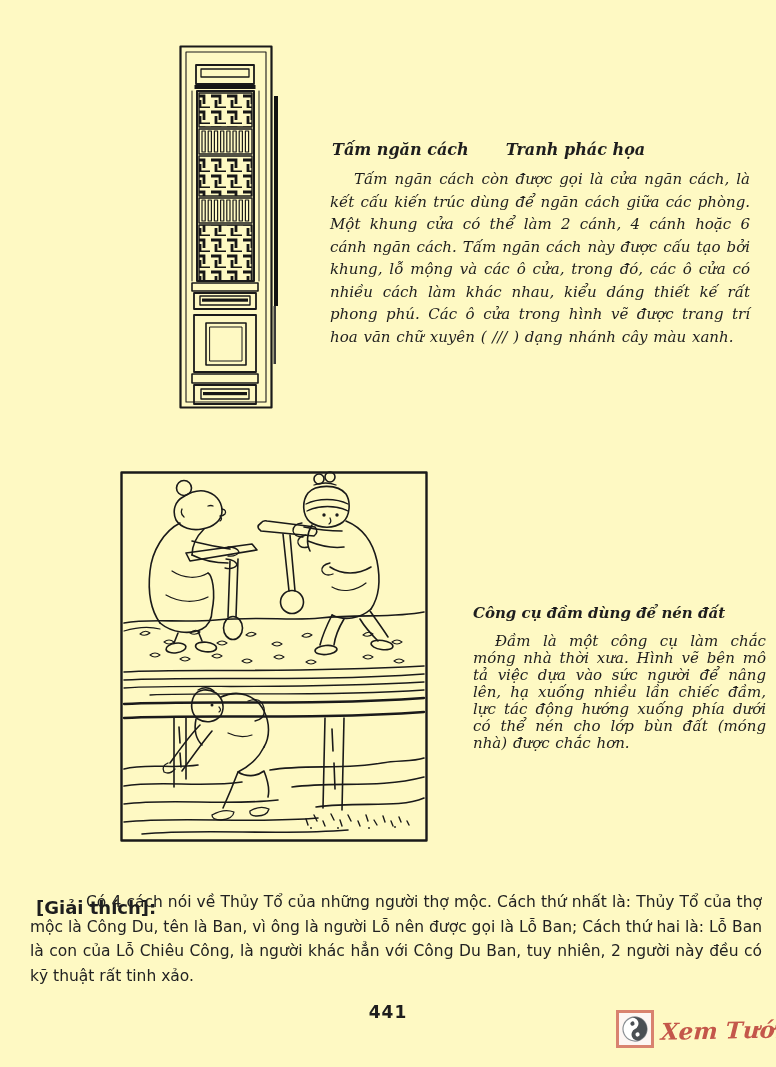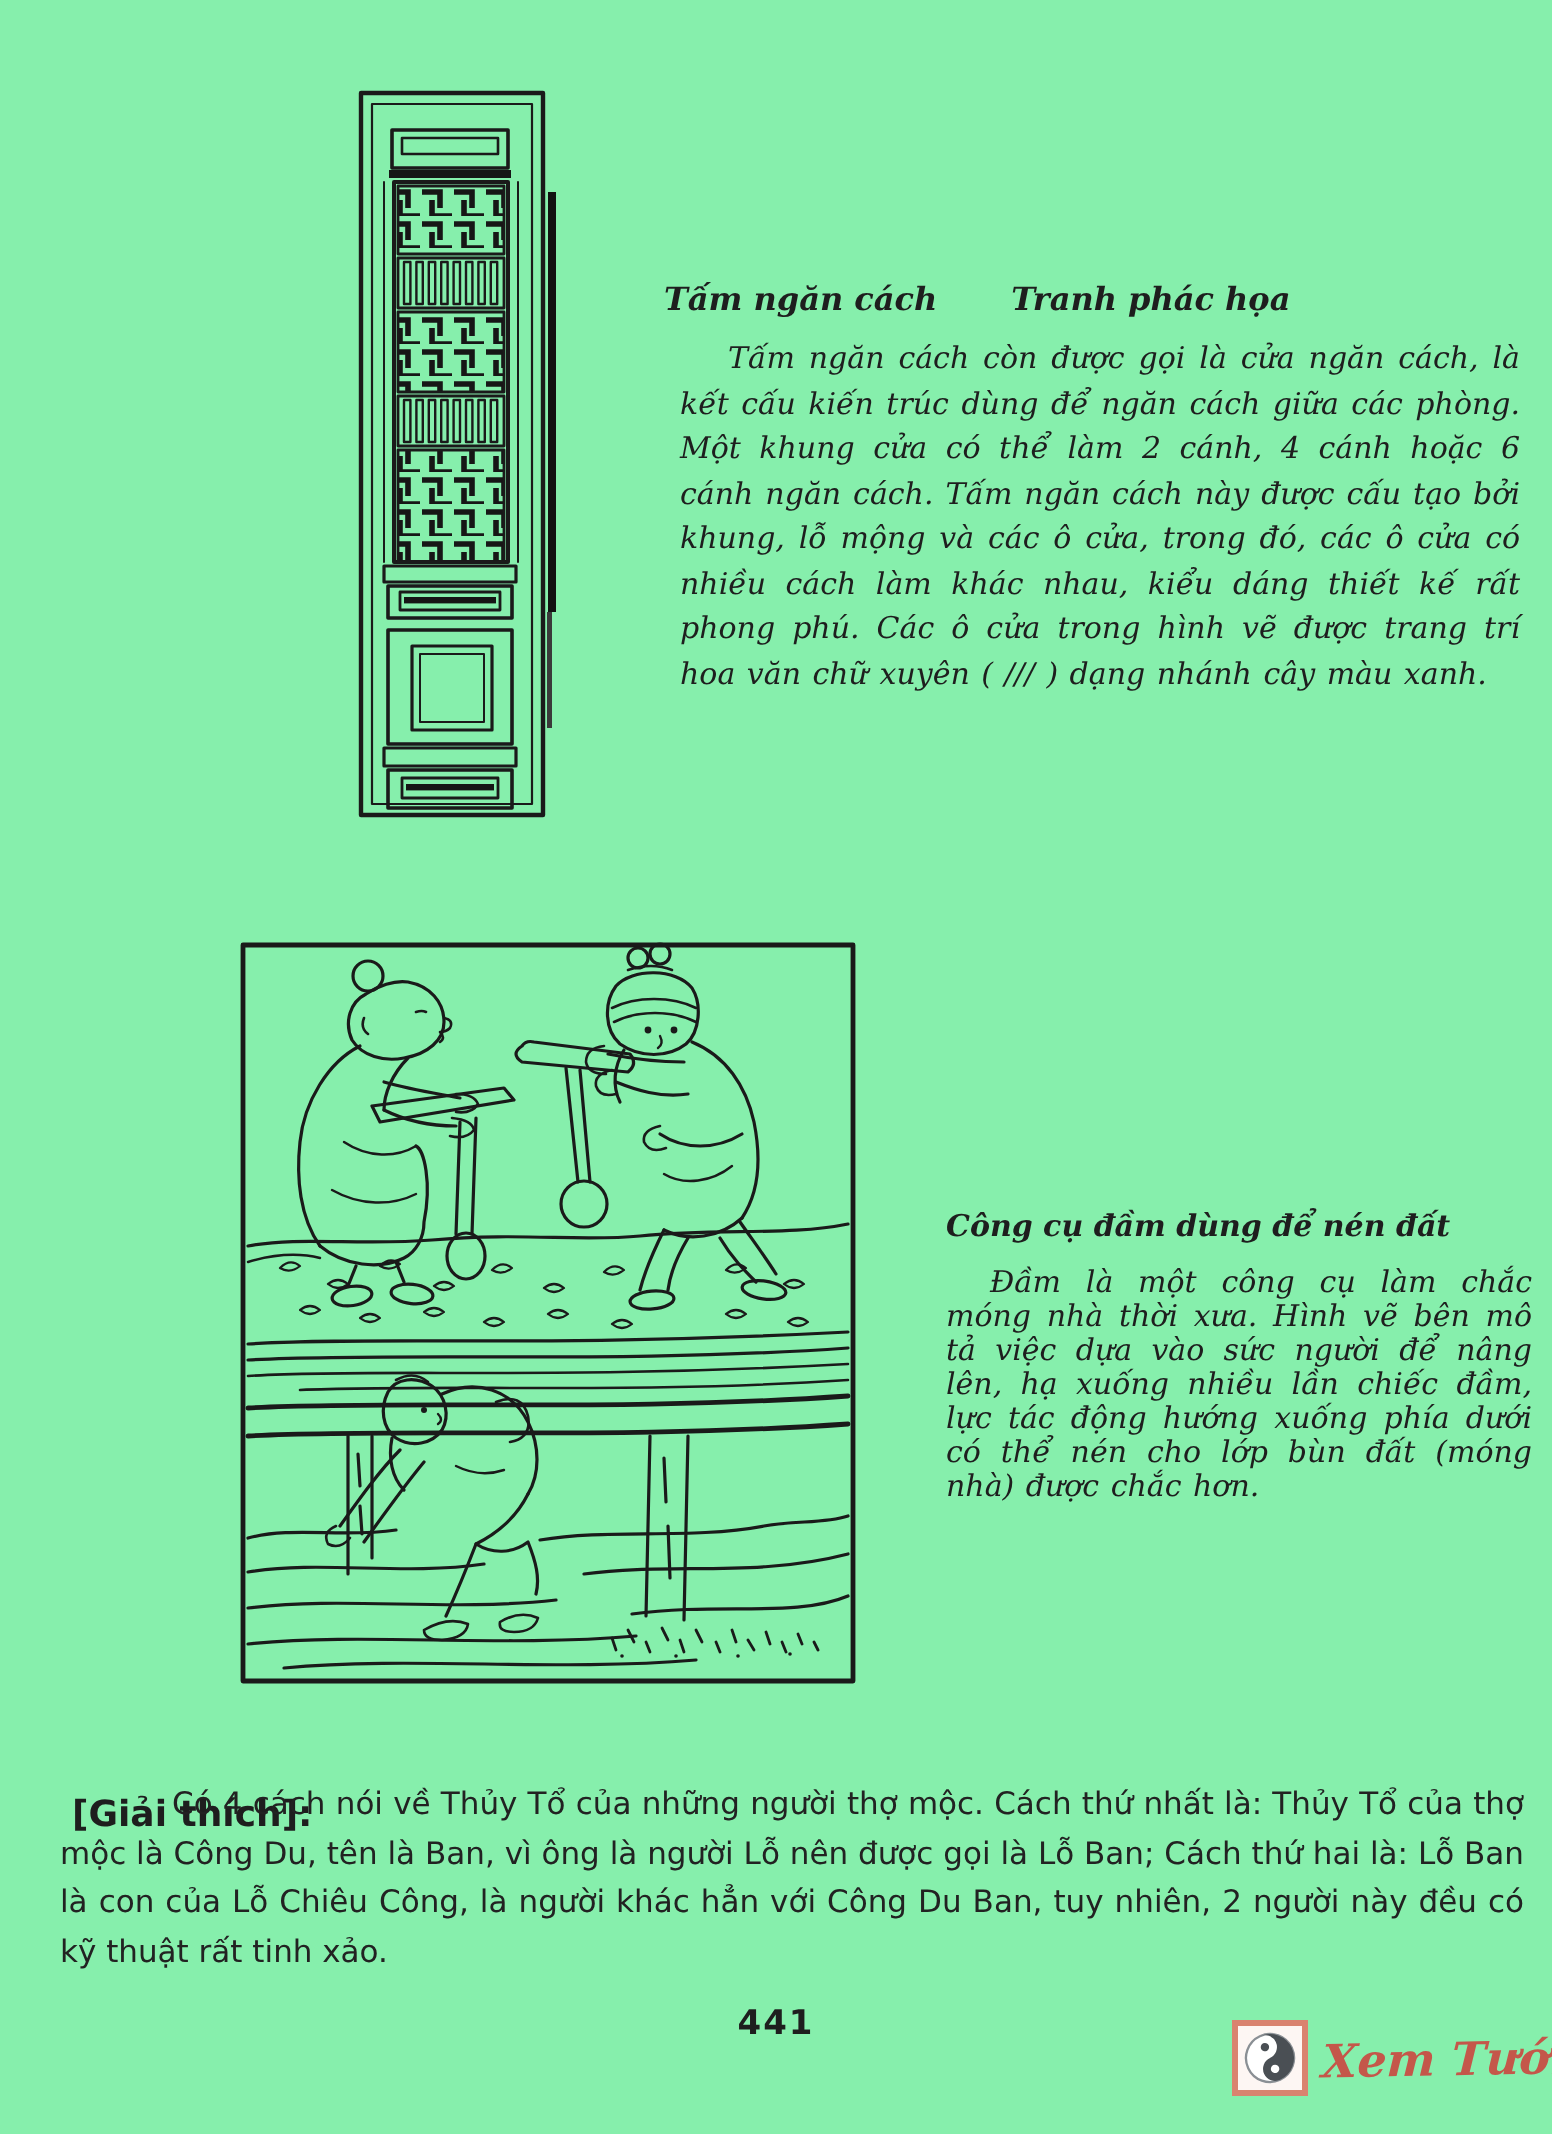--- a/index.html
+++ b/index.html
@@ -1,28 +1,28 @@
 <!DOCTYPE html>
 <html><head>
 <meta charset="utf-8">
 <style>
   * { margin:0; padding:0; box-sizing:border-box; }
   html,body { background:#fff; }
   .page {
-    position:relative; width:776px; height:1067px; background:#86efac;
+    position:relative; width:776px; height:1067px; background:#fef9c3;
     font-family:"DejaVu Serif", serif; color:#1e1e1e; overflow:hidden;
   }
   .abs { position:absolute; }
   .ill { stroke:#1a1a1a; fill:none; stroke-linecap:round; stroke-linejoin:round; }
 
   .sec1-title { left:332px; top:140px; width:430px; font-size:16px; font-weight:bold; font-style:italic; white-space:nowrap; }
   .sec1-title .gap { display:inline-block; width:37px; }
   .sec1-body {
     left:330px; top:168px; width:420px; font-size:15px; font-style:italic; font-weight:500;
-    line-height:22.5px; text-align:justify; text-indent:24px; word-spacing:1px;margin-left:10px;
+    line-height:22.5px; text-align:justify; text-indent:24px; word-spacing:1px;
   }
   .sec2-title { left:473px; top:604px; width:300px; font-size:15px; font-weight:bold; font-style:italic; white-space:nowrap; }
   .sec2-body {
     left:473px; top:633px; width:293px; font-size:15px; font-style:italic; font-weight:500;
     line-height:17px; text-align:justify; text-indent:22px; word-spacing:1px;
   }
   .expl-label { left:36px; top:861px; font-size:18px; font-weight:bold; font-family:"DejaVu Sans", sans-serif;margin-top:36px; }
   .expl-body {
     left:30px; top:890px; width:732px; font-size:15.5px; font-family:"DejaVu Sans", sans-serif;
     line-height:24.6px; text-align:justify; text-indent:56px; font-weight:500; color:#222;

